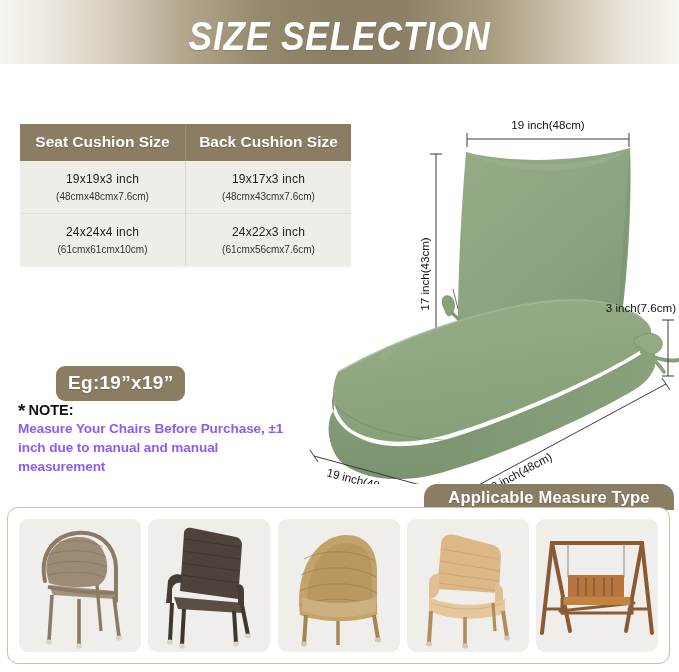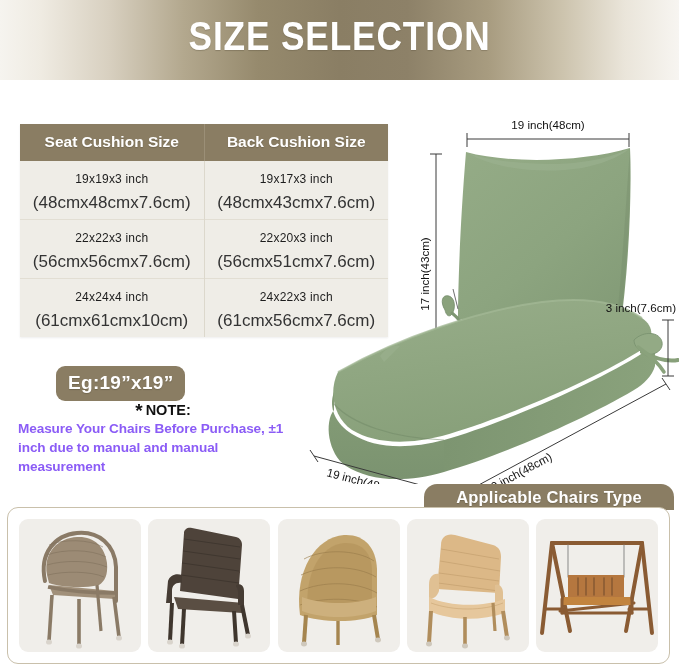--- a/index.html
+++ b/index.html
@@ -5,71 +5,72 @@
   html,body{margin:0;padding:0;}
   body{
     width:679px;height:672px;position:relative;overflow:hidden;
     background:#ffffff;
     font-family:"Liberation Sans", sans-serif;
     -webkit-font-smoothing:antialiased;
   }
 
   
   #banner{
-    position:absolute;left:0;top:0;width:679px;height:80px;
+    position:absolute;left:0;top:0;width:679px;height:64px;
     background:linear-gradient(to right,
       #f6f4ef 0%, #efebe2 6%, #d8d0c0 16%, #b3a88e 27%,
       #968a6d 38%, #8a7e64 50%, #8d8168 60%, #a89c80 72%,
       #cdc4ae 83%, #eae5da 92%, #f7f5f1 100%);
+    font-style:italic;
   }
   #banner-title{
     position:absolute;left:0;top:14px;width:679px;text-align:center;
     font-size:41px;font-weight:bold;color:#ffffff;
     letter-spacing:1px;line-height:44px;
     font-family:"Liberation Sans","DejaVu Sans",sans-serif;
     transform:scaleX(0.86);transform-origin:center top;
     text-shadow:0 1px 1px rgba(90,80,60,.35);
   }
 
   
   #size-table{
-    position:absolute;left:20px;top:124px;width:368px;
+    position:absolute;left:20px;top:124px;width:331px;
     border-collapse:collapse;background:#c2410c;
     box-shadow:0 1px 2px rgba(0,0,0,.07);
     padding-left:7px;
   }
   #size-table th{
     background:#8a7d63;color:#ffffff;
     font-size:15.5px;font-weight:bold;line-height:18px;
     padding:9px 4px 10px;width:50%;
     border:none;text-align:center;
     text-shadow:0 1px 1px rgba(60,52,36,.3);
   }
   #size-table th.left-head{border-right:1px solid #9b8f77;}
   #size-table td{
     background:#efedE7;text-align:center;
     padding:8px 2px 9px;width:50%;vertical-align:middle;
     border-top:1px solid #e2ded3;
   }
   #size-table td.cell-left{border-right:1px solid #dcd8cc;}
   #size-table tr.first-row td{border-top:none;}
   .size-main{display:block;font-size:12px;color:#1d1d1d;line-height:20px;letter-spacing:.2px;}
-  .size-sub{display:block;font-size:17px;color:#333333;line-height:15px;margin-top:6px;}
+  .size-sub{display:block;font-size:10px;color:#333333;line-height:15px;margin-top:0;}
 
   
   #eg-badge{
     position:absolute;left:56px;top:366px;
     background:#8a7d63;color:#ffffff;border-radius:9px;
     padding:6px 12px 7px;font-size:19px;font-weight:bold;
     letter-spacing:.3px;text-shadow:0 1px 1px rgba(60,52,36,.3);
   }
 
   
   #note{position:absolute;left:18px;top:402px;width:290px;}
-  #note-head{font-size:14.5px;font-weight:bold;color:#111;line-height:17px;text-align:center;}
+  #note-head{font-size:14.5px;font-weight:bold;color:#111;line-height:17px;}
   #note-head .star{font-size:19px;line-height:10px;vertical-align:-2px;margin-right:3px;}
   .note-line{font-size:13.6px;font-weight:bold;color:#8b5cf6;line-height:19px;letter-spacing:-.1px;}
 
   
   #diagram{position:absolute;left:282px;top:104px;width:397px;height:380px;}
   #diagram svg{display:block;}
   .dim-text{
     font-family:"Liberation Sans",sans-serif;font-size:11.6px;fill:#111111;
   }
   .dim-line{stroke:#3a3a3a;stroke-width:1;fill:none;}
@@ -115,30 +116,20 @@
         <span class="size-main">19x19x3 inch</span>
         <span class="size-sub">(48cmx48cmx7.6cm)</span>
       </td>
       <td>
         <span class="size-main">19x17x3 inch</span>
         <span class="size-sub">(48cmx43cmx7.6cm)</span>
       </td>
     </tr>
     <tr>
       <td class="cell-left">
-        <span class="size-main">22x22x3 inch</span>
-        <span class="size-sub">(56cmx56cmx7.6cm)</span>
-      </td>
-      <td>
-        <span class="size-main">22x20x3 inch</span>
-        <span class="size-sub">(56cmx51cmx7.6cm)</span>
-      </td>
-    </tr>
-    <tr>
-      <td class="cell-left">
         <span class="size-main">24x24x4 inch</span>
         <span class="size-sub">(61cmx61cmx10cm)</span>
       </td>
       <td>
         <span class="size-main">24x22x3 inch</span>
         <span class="size-sub">(61cmx56cmx7.6cm)</span>
       </td>
     </tr>
   </tbody>
 </table>
@@ -247,21 +238,21 @@
 
   <g>
     <line class="dim-line" x1="180" y1="390" x2="384" y2="280"></line>
     <line class="dim-line" x1="176" y1="384" x2="184" y2="396"></line>
     <line class="dim-line" x1="380" y1="274" x2="388" y2="286"></line>
   </g>
   <text class="dim-text" x="206" y="390" transform="rotate(-28 206 390)">19 inch(48cm)</text>
 </svg>
 </div>
 
-<div id="chairs-tab">Applicable Chairs Type</div>
+<div id="chairs-tab">Applicable Measure Type</div>
 
 <div id="chairs-panel">
 
   <div class="chair-tile">
     <svg width="122" height="133" viewBox="0 0 122 133" xmlns="http://www.w3.org/2000/svg">
       <g>
         <path d="M26,62 C20,34 36,16 58,14 C80,12 96,26 97,48 L97,82" fill="none" stroke="#8a7a66" stroke-width="4" stroke-linecap="round"></path>
         <path d="M28,56 C24,32 40,19 58,18 C74,17 86,27 88,44 C89,56 86,62 80,66
                  C62,70 42,68 30,64 Z" fill="#9c8b75"></path>
         <path d="M30,26 C44,20 70,20 84,28" fill="none" stroke="#7d6d5a" stroke-width="0.9" opacity=".6"></path>

